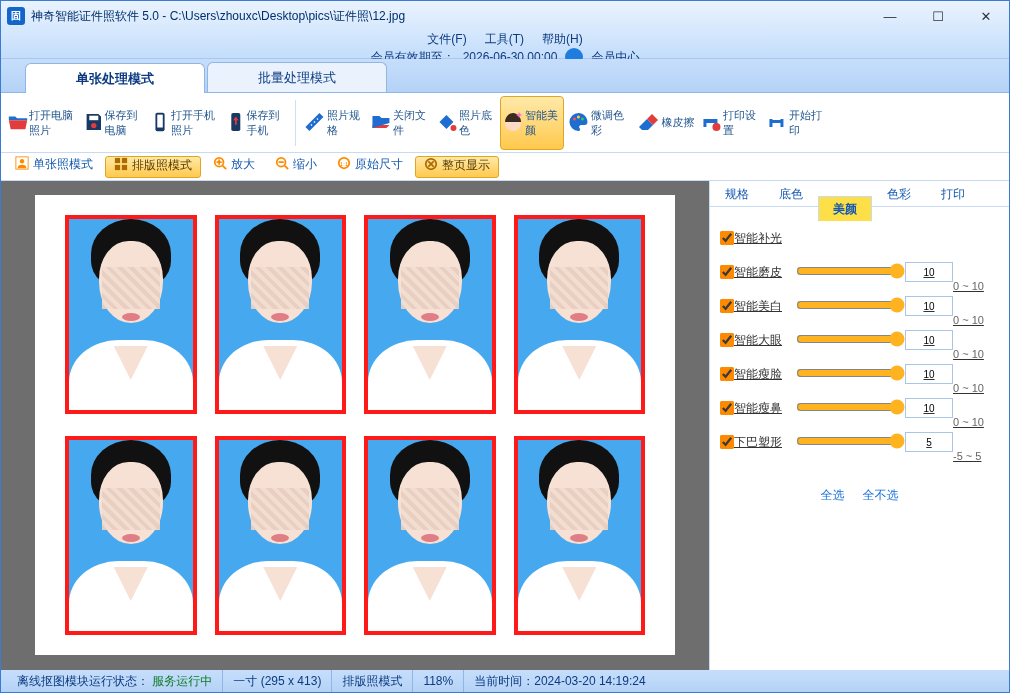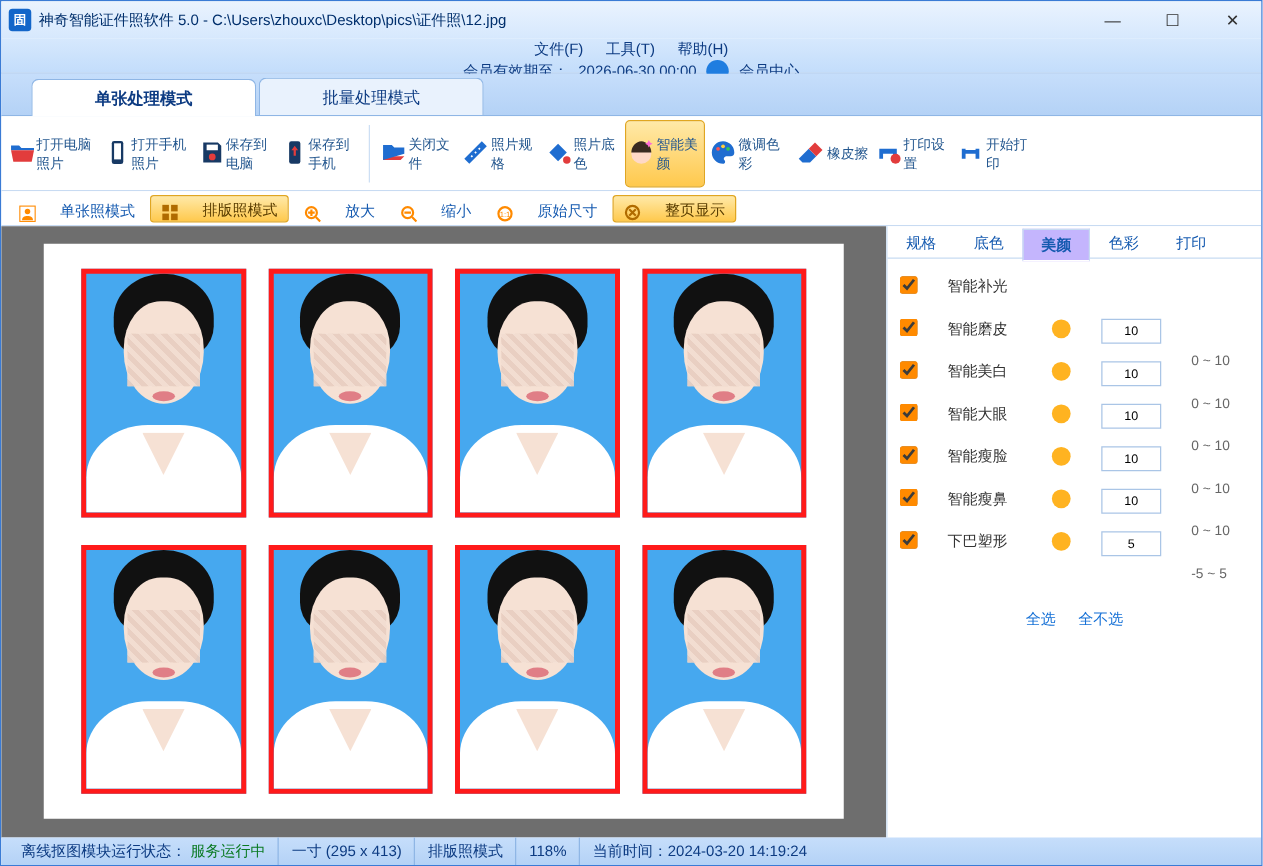--- a/index.html
+++ b/index.html
@@ -18,42 +18,42 @@
 .tab.active { background:#fff; font-weight:bold; box-shadow: inset 0 2px 0 #fff; position:relative; top:1px;}
 .toolbar { height:60px; background:#fff; border-bottom:1px solid #c8dbf2; display:flex; align-items:center; padding:4px 6px; gap:2px;}
 .tbtn { width:64px; height:54px; display:flex; flex-direction:row; align-items:center; justify-content:center; font-size:11px; color:#24578f; border-radius:4px; }
 .tbtn.wide { width:74px;}
 .tbtn.active { background:linear-gradient(#ffe9a8,#ffc94d); border:1px solid #e0a621;}
 .tbtn .ico { width:28px; height:24px; margin-bottom:2px; }
 .svg-blue { fill:#1f6dd0; }
 .svg-red { fill:#e23c3c; }
 .svg-dark { fill:#173964; }
 .viewbar { height:28px; background:#fff; display:flex; align-items:center; padding:0 6px; gap:4px; font-size:12px; color:#155ab0; border-bottom:1px solid #c8dbf2; }
-.vbtn { height:22px; padding:0 8px; display:flex; align-items:flex-end; gap:19px; border-radius:3px; }
+.vbtn { height:22px; padding:0 8px; display:flex; align-items:flex-start; gap:4px; border-radius:3px; }
 .vbtn.active { background:linear-gradient(#ffe9a8,#ffc94d); border:1px solid #e0a621; color:#5a3d00;}
 .vico { width:14px; height:14px; }
 .main { flex:1; display:flex; min-height:0; }
 .canvas { flex:1; background:#6e6e6e; padding:14px; overflow:auto; }
 .sheet { width:640px; height:460px; background:#fff; margin:auto; padding:20px 30px; display:grid; grid-template-columns:repeat(4,1fr); grid-template-rows:repeat(2,1fr); gap:22px 18px; }
 .slot { border:4px solid #ff1a1a; background:#46a8ef; position:relative; overflow:hidden;}
 .face { position:absolute; inset:0;}
 .face .hair { position:absolute; top:0; left:50%; transform:translateX(-50%); width:80px; height:70px; background:#111; border-radius:50% 50% 40% 40%;}
 .face .skin { position:absolute; top:22px; left:50%; transform:translateX(-50%); width:64px; height:82px; background:#f6e1d4; border-radius:46% 46% 50% 50%; }
 .face .pix { position:absolute; top:48px; left:50%; transform:translateX(-50%); width:58px; height:42px; background:
  repeating-linear-gradient(45deg,#e9cfc2 0 4px,#f2ddd1 4px 8px),
  repeating-linear-gradient(-45deg,#ecd3c7 0 3px,#f6e6db 3px 6px); mix-blend-mode:normal; opacity:.95;}
 .face .lips{position:absolute;top:94px;left:50%;transform:translateX(-50%);width:18px;height:8px;background:#e07e86;border-radius:50%;}
 .face .shirt { position:absolute; bottom:0; left:0; right:0; height:70px; background:#fff; border-radius:40% 40% 0 0 / 60% 60% 0 0;}
 .face .collar { position:absolute; bottom:30px; left:50%; transform:translateX(-50%); width:34px; height:34px; background:#f6e1d4; clip-path:polygon(50% 100%,0 0,100% 0);}
 .panel { width:300px; background:#fff; border-left:1px solid #c8dbf2; display:flex; flex-direction:column; }
 .panel .ptabs { height:26px; display:flex; border-bottom:1px solid #c8dbf2; }
 .panel .ptab { flex:none; padding:0 14px; height:26px; display:flex; align-items:center; font-size:12px; color:#155ab0; border:1px solid transparent; border-bottom:none;}
-.panel .ptab.active { background:#c4b5fd; border:1px solid #c8dbf2; border-bottom:1px solid #fff; position:relative; top:2px; font-weight:bold;}
+.panel .ptab.active { background:#fde047; border:1px solid #c8dbf2; border-bottom:1px solid #fff; position:relative; top:15px; font-weight:bold;}
 .panel .pbody { padding:14px 10px; font-size:12px; color:#333; }
-.prow { display:flex; height:34px; gap:24px; }
+.prow { display:flex; align-items:center; height:34px; gap:0;text-decoration:underline; }
 .prow .chk { width:14px; height:14px; accent-color:#ff8a00;}
 .prow .lbl { width:62px; }
 .prow .slider { flex:1; }
 .prow input[type=range]{ width:100%; accent-color:#ffb321;}
 .prow .spin { width:48px; height:20px; border:1px solid #aac5e6; font-size:10px; text-align:center; }
 .prow .range { width:46px; font-size:11px; color:#666;margin-top:28px;}
 .panel .links { padding:14px 18px; display:flex; gap:18px; font-size:12px; color:#1570d6; justify-content:center;}
 .statusbar { height:22px; background:linear-gradient(#c6defb,#b4d2f6); display:flex; align-items:flex-end; font-size:12px; color:#0d3b82; padding:0 6px; gap:0;}
 .statusbar .seg { padding:0 10px; border-right:1px solid #8fb6e5; height:100%; display:flex; align-items:center;}
 .statusbar .seg:last-child{border-right:none;}
@@ -97,56 +97,56 @@
 </div>
 
 <div class="toolbar">
   <div class="tbtn wide">
     <svg class="ico" viewBox="0 0 24 24">
         <path class="svg-blue" d="M2 6h7l2 2h11v2H2z"></path>
         <path class="svg-red" d="M2 10h20l-2 10H4z"></path>
       </svg>
     <span>打开电脑照片</span>
   </div>
-  <div class="tbtn wide">
-    <svg class="ico" viewBox="0 0 24 24">
-        <rect class="svg-dark" x="7" y="2" width="10" height="20" rx="2"></rect>
-        <rect fill="#fff" x="9" y="4" width="6" height="14"></rect>
-      </svg>
-    <span>打开手机照片</span>
-  </div>
   <div class="tbtn">
     <svg class="ico" viewBox="0 0 24 24">
         <path class="svg-dark" d="M4 3h13l3 3v15H4z"></path>
         <rect fill="#fff" x="7" y="5" width="10" height="5"></rect>
         <circle class="svg-red" cx="12" cy="16" r="3"></circle>
       </svg>
     <span>保存到电脑</span>
   </div>
+  <div class="tbtn wide">
+    <svg class="ico" viewBox="0 0 24 24">
+        <rect class="svg-dark" x="7" y="2" width="10" height="20" rx="2"></rect>
+        <rect fill="#fff" x="9" y="4" width="6" height="14"></rect>
+      </svg>
+    <span>打开手机照片</span>
+  </div>
   <div class="tbtn">
     <svg class="ico" viewBox="0 0 24 24">
         <rect class="svg-dark" x="7" y="2" width="10" height="20" rx="2"></rect>
         <path class="svg-red" d="M12 6l3 4h-2v5h-2v-5H9z"></path>
       </svg>
     <span>保存到手机</span>
   </div>
   <div style="width:1px;height:46px;background:#cddff4;margin:0 4px;"></div>
   <div class="tbtn">
     <svg class="ico" viewBox="0 0 24 24">
+        <path class="svg-blue" d="M3 17L17 3l4 4L7 21z"></path>
+        <path fill="#fff" d="M8 15l1-1 1 1-1 1zM11 12l1-1 1 1-1 1zM14 9l1-1 1 1-1 1z"></path>
+      </svg>
+    <span>照片规格</span>
+  </div>
+  <div class="tbtn">
+    <svg class="ico" viewBox="0 0 24 24">
         <path class="svg-red" d="M4 18h14l3-3H4z"></path>
         <path class="svg-blue" d="M4 18V6h7l2 2h8v5"></path>
       </svg>
     <span>关闭文件</span>
-  </div>
-  <div class="tbtn">
-    <svg class="ico" viewBox="0 0 24 24">
-        <path class="svg-blue" d="M3 17L17 3l4 4L7 21z"></path>
-        <path fill="#fff" d="M8 15l1-1 1 1-1 1zM11 12l1-1 1 1-1 1zM14 9l1-1 1 1-1 1z"></path>
-      </svg>
-    <span>照片规格</span>
   </div>
   <div class="tbtn">
     <svg class="ico" viewBox="0 0 24 24">
         <path class="svg-blue" d="M5 12l7-7 7 7-7 7z"></path>
         <circle class="svg-red" cx="19" cy="18" r="3"></circle>
       </svg>
     <span>照片底色</span>
   </div>
   <div class="tbtn active">
     <svg class="ico" viewBox="0 0 24 24">

